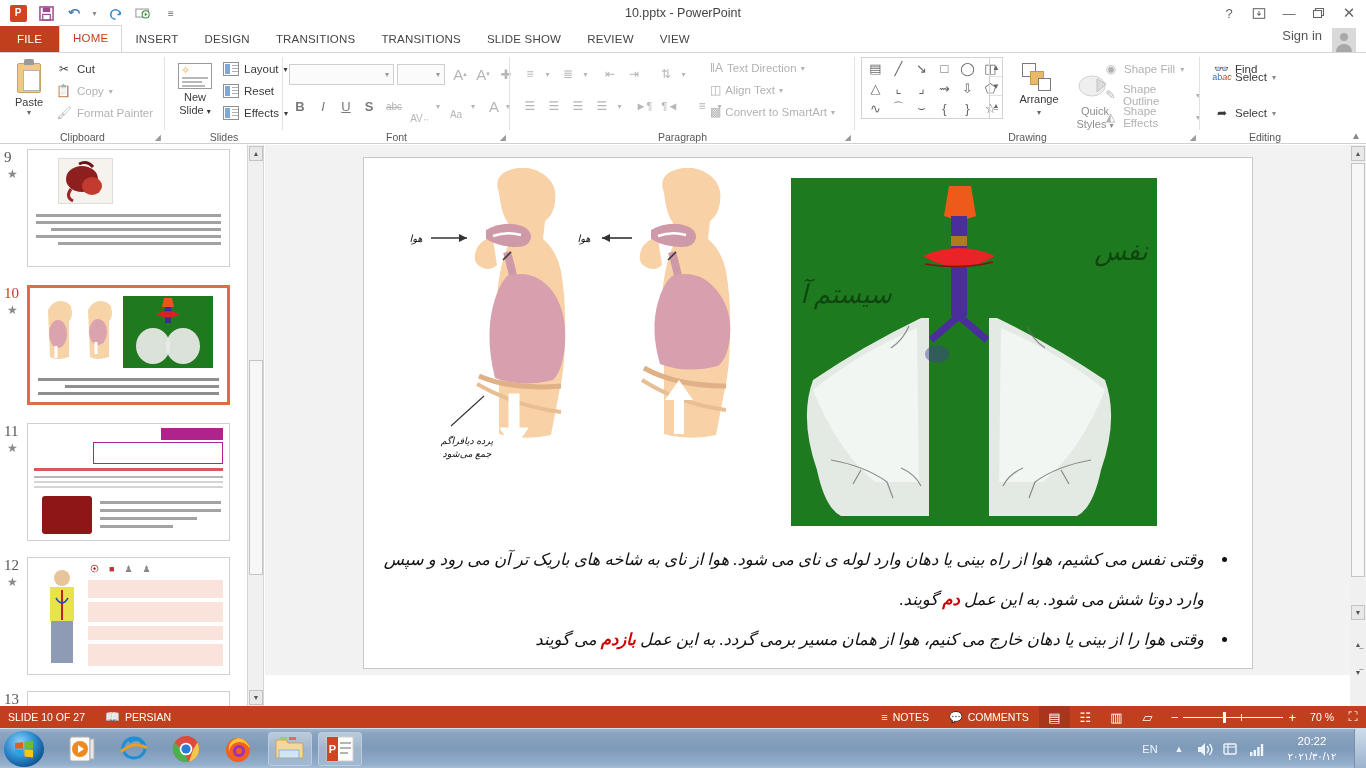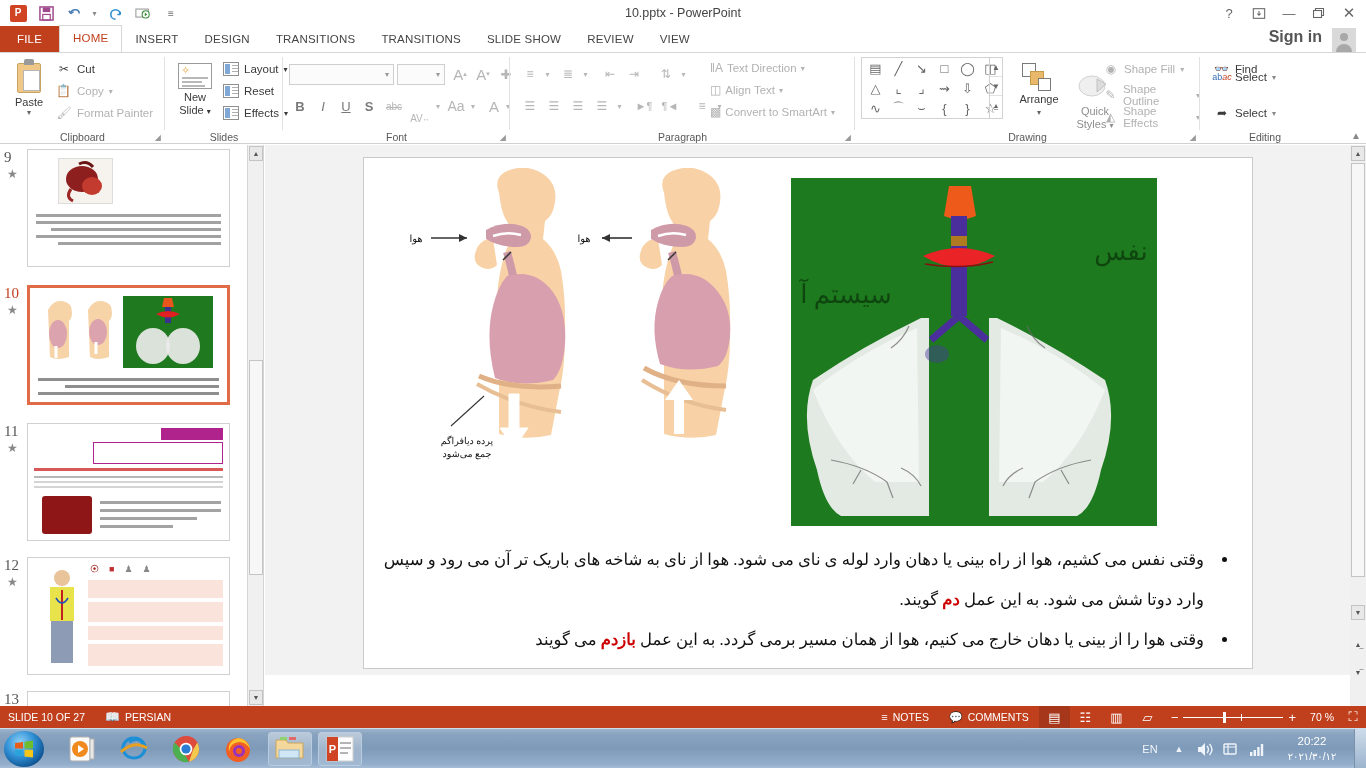--- a/index.html
+++ b/index.html
@@ -49,21 +49,21 @@
     background: #fff; display: flex; align-items: flex-end;
   }
   .tab {
     height: 26px; line-height: 26px; padding: 0 13px;
     font-size: 11.5px; color: #444; letter-spacing: .2px;
   }
   .tab.file { background: #c0401e; color: #fff; padding: 0 17px; font-weight: normal; }
   .tab.active { color: #c0401e; background: #fff; border: 1px solid #d6d6d6; border-bottom: none;
      height: 27px; line-height: 25px; position: relative; z-index: 3; }
   .signin {
-    position: absolute; right: 44px; top: 28px; font-size: 16px; color: #555; font-weight: bold;
+    position: absolute; right: 44px; top: 28px; font-size: 13px; color: #555;
   }
   .avatar {
     position: absolute; right: 8px; top: 26px; width: 28px; height: 26px;
     display: flex; align-items: flex-end; justify-content: center;
   }
   .avatar svg { display:block; }
 
   
   .ribbon {
     position: absolute; left: 0; top: 52px; width: 1366px; height: 92px;
@@ -178,20 +178,21 @@
   }
   .sb-thumb {
     position: absolute; left: 1px; width: 14px; background: #f7f7f7;
     border: 1px solid #c4c4c4;
   }
 
   
   .canvaszone {
     position: absolute; left: 265px; top: 145px; width: 1085px; height: 530px;
     background: #f2f2f2;
+    font-style: italic;
   }
   .slide {
     position: absolute; left: 98px; top: 12px; width: 890px; height: 512px;
     background: #fff; border: 1px solid #c9c9c9;
   }
   .notespane {
     position: absolute; left: 265px; top: 675px; width: 1085px; height: 31px;
     background: #f2f2f2; border-top: 1px solid #dcdcdc;
     display: flex; align-items: center; justify-content: center;
     font-size: 13.5px; color: #5a5a5a;
@@ -420,21 +421,21 @@
       <div class="fbtn big" style="left:189px; top:10px; width:22px; height:22px;">A<sup style="font-size:7px;">▾</sup></div>
       <div class="fbtn" style="left:214px; top:10px; width:18px; height:22px;">✚</div>
 
       <div class="fbtn" style="left:6px; top:42px; width:22px; height:22px; font-weight:bold; color:#7a7a7a;">B</div>
       <div class="fbtn" style="left:29px; top:42px; width:22px; height:22px; font-style:italic; color:#7a7a7a;">I</div>
       <div class="fbtn" style="left:52px; top:42px; width:22px; height:22px; text-decoration:underline; color:#7a7a7a;">U</div>
       <div class="fbtn" style="left:75px; top:42px; width:22px; height:22px; color:#7a7a7a; font-weight:bold;">S</div>
       <div class="fbtn" style="left:98px; top:42px; width:26px; height:22px; font-size:10px; text-decoration:line-through;">abc</div>
       <div class="fbtn" style="left:124px; top:54px; width:26px; height:22px; font-size:10px;">AV<span style="font-size:7px;">↔</span></div>
       <div class="fbtn" style="left:150px; top:42px; width:10px; height:22px; font-size:8px;">▾</div>
-      <div class="fbtn" style="left:161px; top:42px; width:24px; height:22px; font-size:14px;">Aa</div>
+      <div class="fbtn" style="left:161px; top:50px; width:24px; height:22px; font-size:10px;">Aa</div>
       <div class="fbtn" style="left:185px; top:42px; width:10px; height:22px; font-size:8px;">▾</div>
       <div class="fbtn big" style="left:202px; top:42px; width:18px; height:22px;">A</div>
       <div class="fbtn" style="left:220px; top:42px; width:10px; height:22px; font-size:8px;">▾</div>
 
       <div class="glabel">Font</div>
       <div class="gdialog">◢</div>
       <div class="gsep"></div>
     </div>
 
     <div class="rgroup" style="left:510px; width:345px;">

